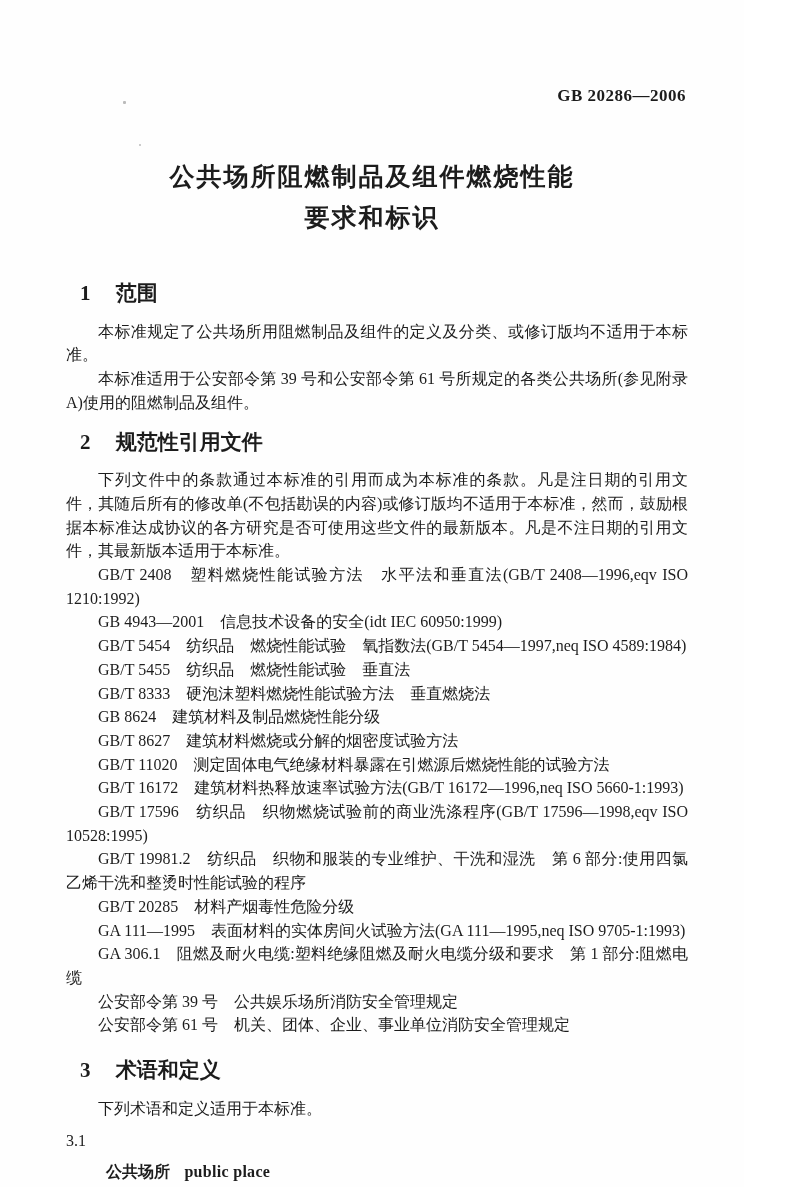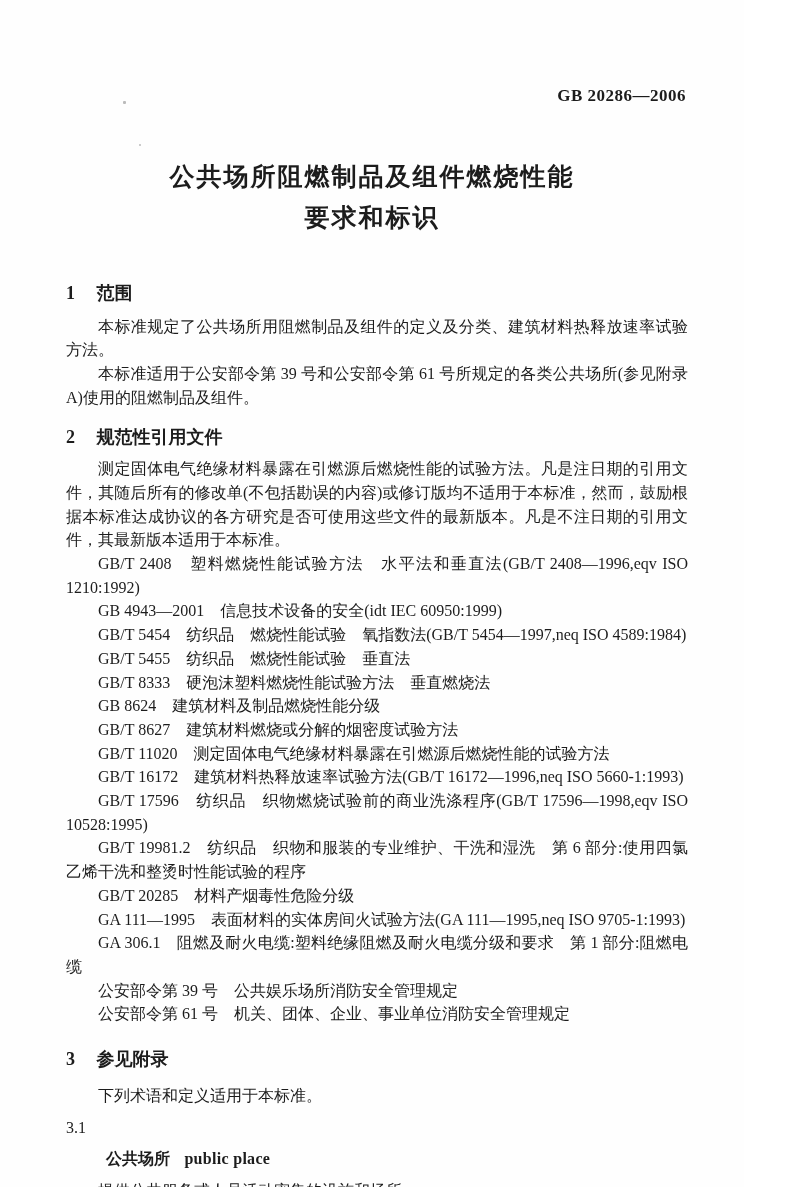--- a/index.html
+++ b/index.html
@@ -33,22 +33,22 @@
     letter-spacing: 2px;
   }
   .content {
     margin-left: 66px;
     margin-right: 56px;
     font-size: 16px;
     line-height: 23.7px;
     text-align: justify;
   }
   .sec-heading {
-    margin: 0;
-    font-size: 18px;
+    margin: 14px;
+    font-size: 21px;
     font-weight: bold;
     text-align: left;
   }
   .sec-heading .sec-label { margin-left: 1.2em; }
   .h1 { margin-top: 44px; }
   .h2 { margin-top: 16px; }
   .h3 { margin-top: 22px; }
   .para {
     margin: 0;
     text-indent: 2em;
@@ -88,47 +88,47 @@
 
   <div class="doc-title">
     <div>公共场所阻燃制品及组件燃烧性能</div>
     <div>要求和标识</div>
   </div>
 
   <div class="content">
 
     <h2 class="sec-heading h1"><span>1</span><span class="sec-label">范围</span></h2>
 
-    <p class="para mt9">本标准规定了公共场所用阻燃制品及组件的定义及分类、建筑材料热释放速率试验方法。</p>
+    <p class="para mt9">本标准规定了公共场所用阻燃制品及组件的定义及分类、或修订版均不适用于本标准。</p>
     <p class="para">本标准适用于公安部令第 39 号和公安部令第 61 号所规定的各类公共场所(参见附录 A)使用的阻燃制品及组件。</p>
 
     <h2 class="sec-heading h2"><span>2</span><span class="sec-label">规范性引用文件</span></h2>
 
-    <p class="para mt8">测定固体电气绝缘材料暴露在引燃源后燃烧性能的试验方法。凡是注日期的引用文件，其随后所有的修改单(不包括勘误的内容)或修订版均不适用于本标准，然而，鼓励根据本标准达成协议的各方研究是否可使用这些文件的最新版本。凡是不注日期的引用文件，其最新版本适用于本标准。</p>
+    <p class="para mt8">下列文件中的条款通过本标准的引用而成为本标准的条款。凡是注日期的引用文件，其随后所有的修改单(不包括勘误的内容)或修订版均不适用于本标准，然而，鼓励根据本标准达成协议的各方研究是否可使用这些文件的最新版本。凡是不注日期的引用文件，其最新版本适用于本标准。</p>
 
     <div>
       <p class="para">GB/T 2408　塑料燃烧性能试验方法　水平法和垂直法(GB/T 2408—1996,eqv ISO 1210:1992)</p>
       <p class="para">GB 4943—2001　信息技术设备的安全(idt IEC 60950:1999)</p>
       <p class="para">GB/T 5454　纺织品　燃烧性能试验　氧指数法(GB/T 5454—1997,neq ISO 4589:1984)</p>
       <p class="para">GB/T 5455　纺织品　燃烧性能试验　垂直法</p>
       <p class="para">GB/T 8333　硬泡沫塑料燃烧性能试验方法　垂直燃烧法</p>
       <p class="para">GB 8624　建筑材料及制品燃烧性能分级</p>
       <p class="para">GB/T 8627　建筑材料燃烧或分解的烟密度试验方法</p>
       <p class="para">GB/T 11020　测定固体电气绝缘材料暴露在引燃源后燃烧性能的试验方法</p>
       <p class="para">GB/T 16172　建筑材料热释放速率试验方法(GB/T 16172—1996,neq ISO 5660-1:1993)</p>
       <p class="para">GB/T 17596　纺织品　织物燃烧试验前的商业洗涤程序(GB/T 17596—1998,eqv ISO 10528:1995)</p>
       <p class="para">GB/T 19981.2　纺织品　织物和服装的专业维护、干洗和湿洗　第 6 部分:使用四氯乙烯干洗和整烫时性能试验的程序</p>
       <p class="para">GB/T 20285　材料产烟毒性危险分级</p>
       <p class="para">GA 111—1995　表面材料的实体房间火试验方法(GA 111—1995,neq ISO 9705-1:1993)</p>
       <p class="para">GA 306.1　阻燃及耐火电缆:塑料绝缘阻燃及耐火电缆分级和要求　第 1 部分:阻燃电缆</p>
       <p class="para">公安部令第 39 号　公共娱乐场所消防安全管理规定</p>
       <p class="para">公安部令第 61 号　机关、团体、企业、事业单位消防安全管理规定</p>
     </div>
 
-    <h2 class="sec-heading h3"><span>3</span><span class="sec-label">参见附录</span></h2>
+    <h2 class="sec-heading h3"><span>3</span><span class="sec-label">术语和定义</span></h2>
 
     <p class="para mt12">下列术语和定义适用于本标准。</p>
 
     <p class="clause-no">3.1</p>
 
     <p class="term-line"><span>公共场所</span><span class="term-en">public place</span></p>
 
     <p class="para">提供公共服务或人员活动密集的设施和场所。</p>
 
     <div class="page-number">1</div>

